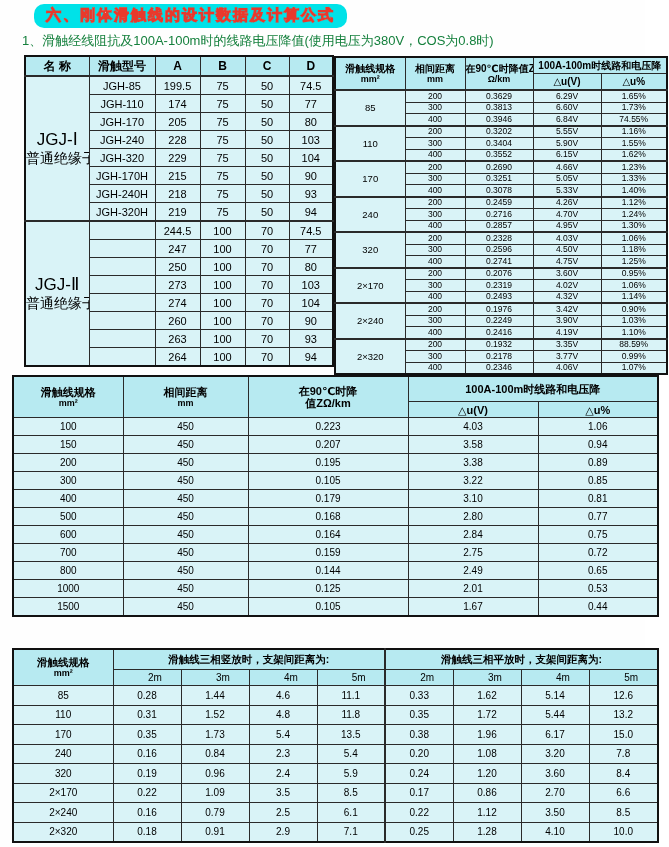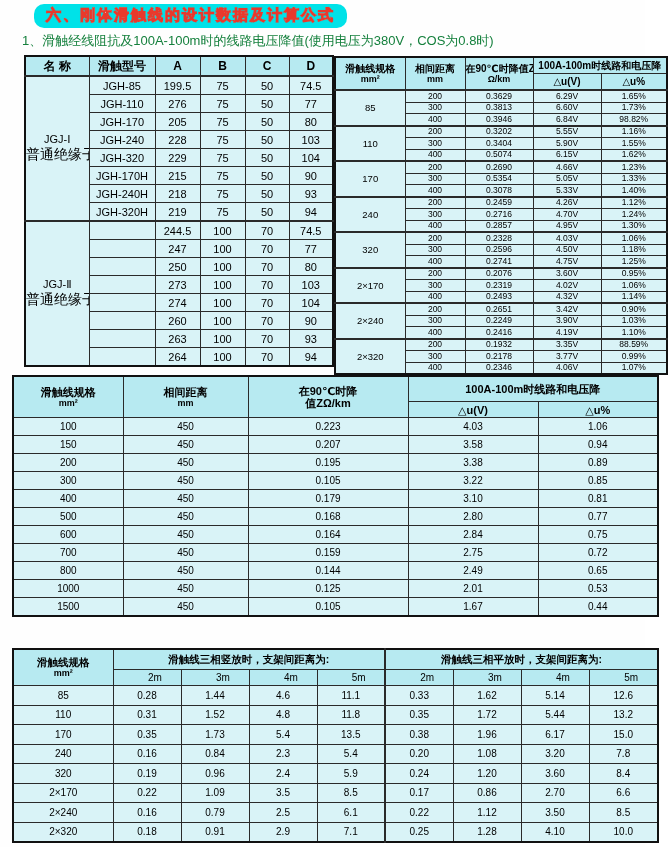--- a/index.html
+++ b/index.html
@@ -28,21 +28,21 @@
     padding:0; overflow:hidden; white-space:nowrap;
   }
   .tbl th { background:#b7eaf1; font-weight:bold; }
   .tbl td { background:#d9f3f7; }
   .unit { font-size:9px; line-height:10px; }
 
   
   .left-tbl { left:24px; top:55px; width:308px; }
   .left-tbl th { height:18px; font-size:12px; }
   .left-tbl td { height:17px; font-size:11px; }
-  .left-tbl .group-cell .g1 { font-size:11px; }
+  .left-tbl .group-cell .g1 { font-size:17px; }
   .left-tbl .group-cell .g2 { font-size:14px; font-weight:normal; }
 
   
   .right-tbl { left:334px; top:56px; width:332px; }
   .right-tbl th { font-size:10px; line-height:11px; height:15px; }
   .right-tbl td { height:10.5px; font-size:8.5px; line-height:9.5px; }
   .right-tbl .group-cell { font-size:9.5px; }
 
   
   tr.group-start td { border-top-width:2px; }
@@ -97,21 +97,21 @@
             <div class="g2">普通绝缘子</div>
           </td>
           <td>JGH-85</td>
           <td>199.5</td>
           <td>75</td>
           <td>50</td>
           <td>74.5</td>
         </tr>
         <tr>
           <td>JGH-110</td>
-          <td>276</td>
+          <td>174</td>
           <td>75</td>
           <td>50</td>
           <td>77</td>
         </tr>
         <tr>
           <td>JGH-170</td>
           <td>205</td>
           <td>75</td>
           <td>50</td>
           <td>80</td>
@@ -256,55 +256,55 @@
         <tr>
           <td>300</td>
           <td>0.3813</td>
           <td>6.60V</td>
           <td>1.73%</td>
         </tr>
         <tr>
           <td>400</td>
           <td>0.3946</td>
           <td>6.84V</td>
-          <td>98.82%</td>
+          <td>74.55%</td>
         </tr>
         <tr class="group-start">
           <td rowspan="3" class="group-cell">
             <div class="g1">110</div>
           </td>
           <td>200</td>
           <td>0.3202</td>
           <td>5.55V</td>
           <td>1.16%</td>
         </tr>
         <tr>
           <td>300</td>
           <td>0.3404</td>
           <td>5.90V</td>
           <td>1.55%</td>
         </tr>
         <tr>
           <td>400</td>
-          <td>0.5074</td>
+          <td>0.3552</td>
           <td>6.15V</td>
           <td>1.62%</td>
         </tr>
         <tr class="group-start">
           <td rowspan="3" class="group-cell">
             <div class="g1">170</div>
           </td>
           <td>200</td>
           <td>0.2690</td>
           <td>4.66V</td>
           <td>1.23%</td>
         </tr>
         <tr>
           <td>300</td>
-          <td>0.5354</td>
+          <td>0.3251</td>
           <td>5.05V</td>
           <td>1.33%</td>
         </tr>
         <tr>
           <td>400</td>
           <td>0.3078</td>
           <td>5.33V</td>
           <td>1.40%</td>
         </tr>
         <tr class="group-start">
@@ -368,21 +368,21 @@
           <td>400</td>
           <td>0.2493</td>
           <td>4.32V</td>
           <td>1.14%</td>
         </tr>
         <tr class="group-start">
           <td rowspan="3" class="group-cell">
             <div class="g1">2×240</div>
           </td>
           <td>200</td>
-          <td>0.2651</td>
+          <td>0.1976</td>
           <td>3.42V</td>
           <td>0.90%</td>
         </tr>
         <tr>
           <td>300</td>
           <td>0.2249</td>
           <td>3.90V</td>
           <td>1.03%</td>
         </tr>
         <tr>

